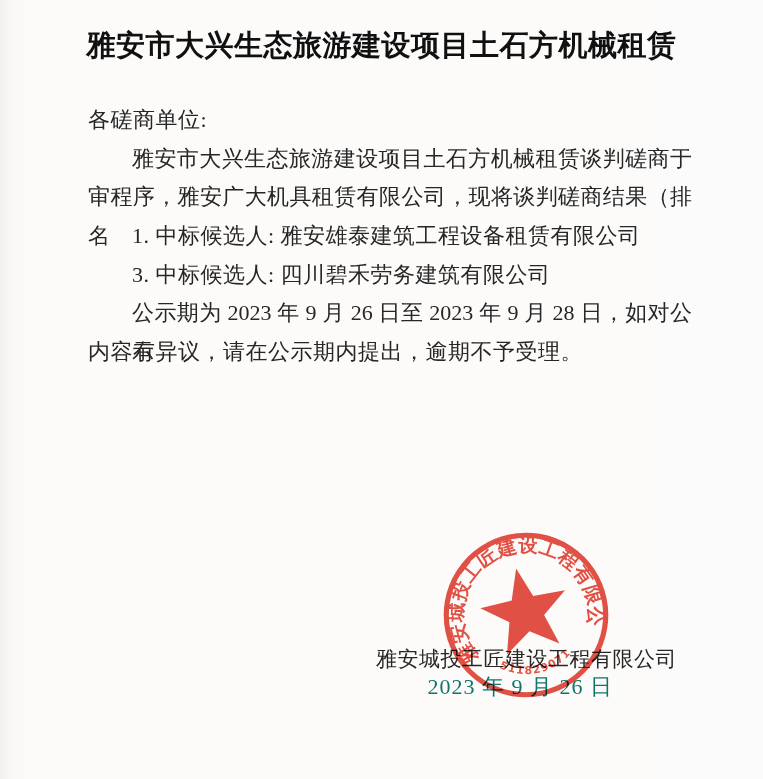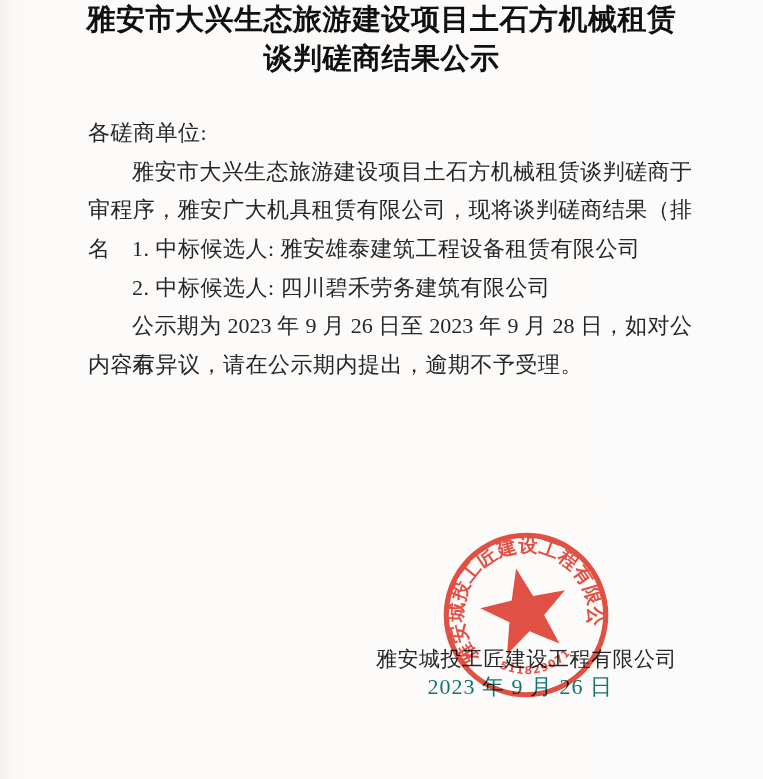--- a/index.html
+++ b/index.html
@@ -2,21 +2,21 @@
 <html><head>
 <meta charset="utf-8">
 <style>
   html,body{margin:0;padding:0}
   body{
     width:763px;height:779px;position:relative;overflow:hidden;
     background:linear-gradient(90deg,#f2f1f0 0,#faf9f8 14px,#fcfbfa 45px,#fcfbfb 100%);
     font-family:"Liberation Serif","DejaVu Serif",serif;color:#222;
   }
   .page{position:relative;width:763px;height:779px}
-  .title{margin:0;text-align:center;font-size:29px;font-weight:bold;
+  .title{margin:0;padding-top:26px;text-align:center;font-size:29px;font-weight:bold;
          line-height:39px;color:#101010;letter-spacing:0.5px}
   .tline{display:block}
   .content{margin:36px 71px 0 88px}
   .ln{font-size:22px;line-height:38.7px;height:38.7px;letter-spacing:0.5px;
       white-space:pre;color:#262626}
   .just{white-space:normal;text-align:justify;text-align-last:justify;letter-spacing:0}
   .indent{padding-left:44px}
   .sig-company{position:absolute;right:86px;top:645px;font-size:21px;letter-spacing:0.5px;color:#262626}
   .sig-date{position:absolute;right:150px;top:672px;font-size:22px;letter-spacing:1px;color:#0f766e}
   .seal{position:absolute;left:438px;top:527px;width:176px;height:176px;
@@ -27,29 +27,28 @@
   .sealnum{font-family:"DejaVu Sans",sans-serif;font-weight:bold;
            font-size:10.5px;letter-spacing:1.2px;fill:#e0392b}
 </style>
 </head>
 <body>
 
 <div class="page">
 
   <h1 class="title">
     <span class="tline">雅安市大兴生态旅游建设项目土石方机械租赁</span>
-    <span class="tline">谈判磋商结果公示</span>
   </h1>
 
   <div class="content">
     <div class="ln">各磋商单位:</div>
     <div class="ln indent just">雅安市大兴生态旅游建设项目土石方机械租赁谈判磋商于</div>
     <div class="ln just">审程序，雅安广大机具租赁有限公司，现将谈判磋商结果（排名</div>
     <div class="ln indent">1. 中标候选人: 雅安雄泰建筑工程设备租赁有限公司</div>
-    <div class="ln indent">2. 中标候选人: 四川碧禾劳务建筑有限公司</div>
+    <div class="ln indent">3. 中标候选人: 四川碧禾劳务建筑有限公司</div>
     <div class="ln indent just">公示期为 2023 年 9 月 26 日至 2023 年 9 月 28 日，如对公示</div>
     <div class="ln">内容有异议，请在公示期内提出，逾期不予受理。</div>
   </div>
 
   <div class="sig-company">雅安城投工匠建设工程有限公司</div>
   <div class="sig-date">2023 年 9 月 26 日</div>
 
   <div class="seal">
     <svg viewBox="0 0 170 170">
       <defs>

